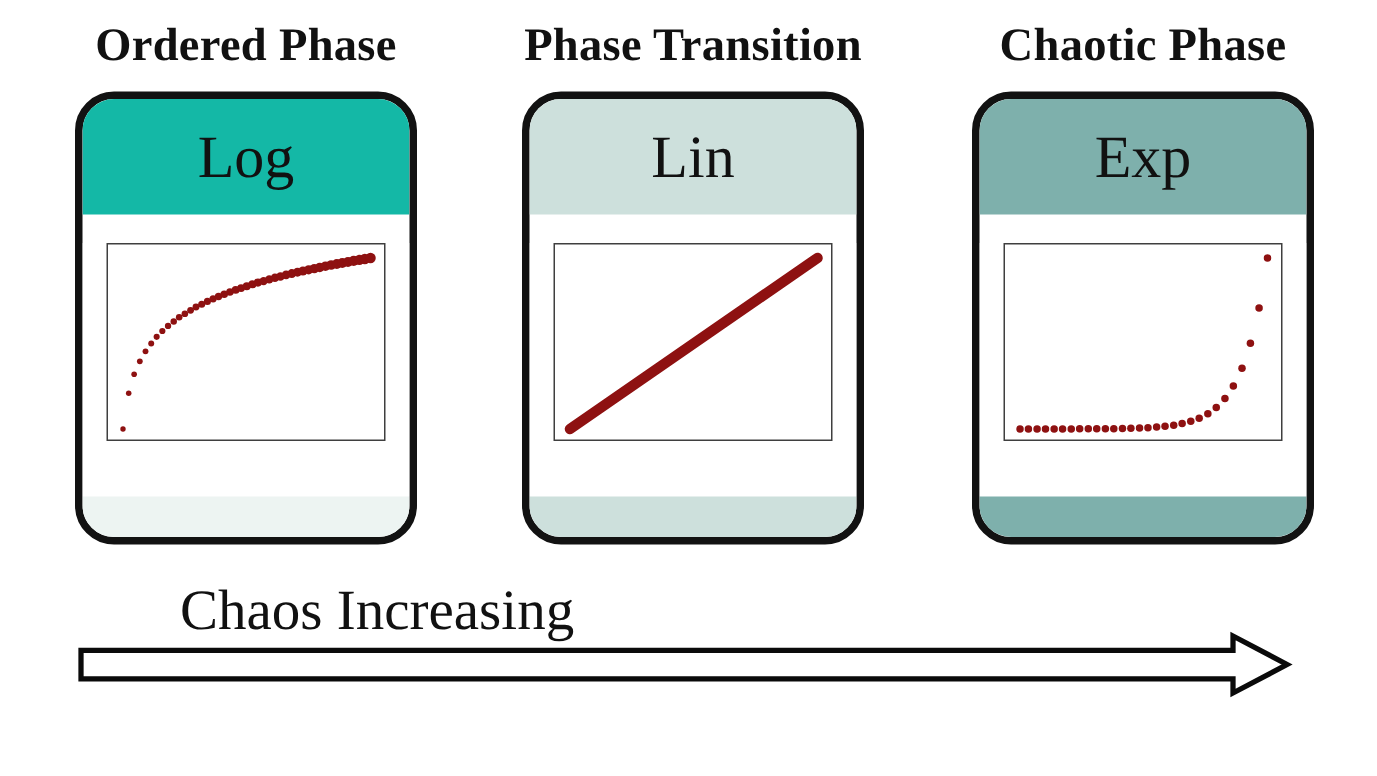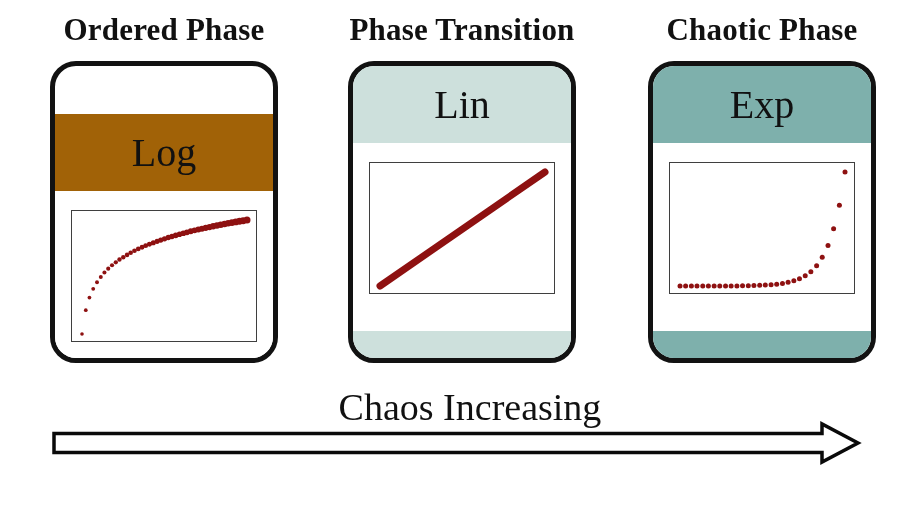--- a/index.html
+++ b/index.html
@@ -22,36 +22,36 @@
     font-size:40px;
   }
   .card-middle{height:169px;background:#ffffff;}
   .plot-box{
     width:184px;height:130px;margin:19px auto 0;
     border:1.5px solid #3f3f3f;background:#ffffff;box-sizing:content-box;
   }
   .plot-box svg{display:block;}
   .card-footer{height:46px;}
   .chaos-label{
-    position:absolute;left:120px;top:385px;width:700px;text-align:center;
+    position:absolute;left:120px;top:385px;width:700px;text-align:left;
     font-size:38px;white-space:nowrap;
   }
   .arrow-wrap{position:absolute;left:50px;top:420px;width:820px;height:50px;}
 </style>
 </head>
 <body>
 
 <div class="canvas">
 
   <div class="panel-title" style="left:14px">Ordered Phase</div>
   <div class="panel-title" style="left:312px">Phase Transition</div>
   <div class="panel-title" style="left:612px">Chaotic Phase</div>
 
   <div class="card" style="left:50px">
-    <div class="card-header" style="background: #a16207; margin-top: 48px;">
+    <div class="card-header" style="background: #14b8a6;">
       <span>Log</span>
     </div>
     <div class="card-middle">
       <div class="plot-box">
         <svg width="184" height="130">
             <circle cx="10" cy="123" r="1.8" fill="#8e1111"></circle>
             <circle cx="13.795" cy="99.174" r="1.8386363636363636" fill="#8e1111"></circle>
             <circle cx="17.425" cy="86.52" r="1.8772727272727274" fill="#8e1111"></circle>
             <circle cx="21.22" cy="77.856" r="1.915909090909091" fill="#8e1111"></circle>
             <circle cx="25.015" cy="71.244" r="1.9545454545454546" fill="#8e1111"></circle>

